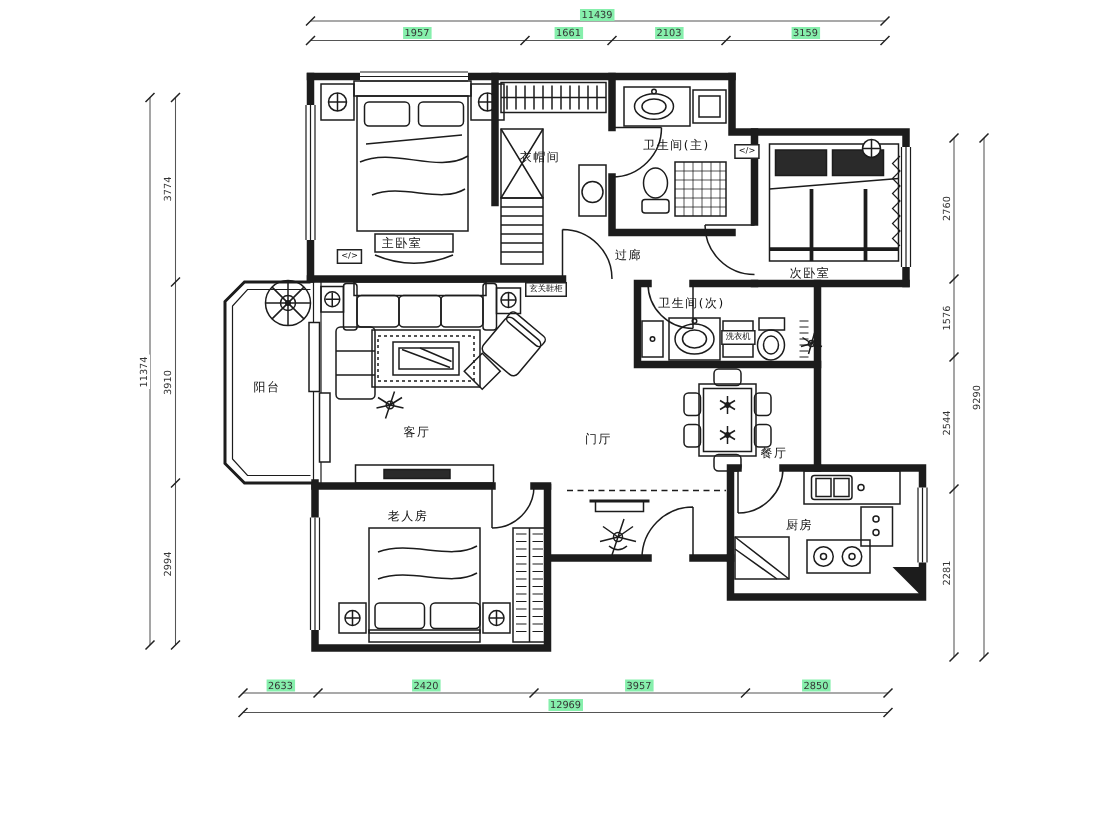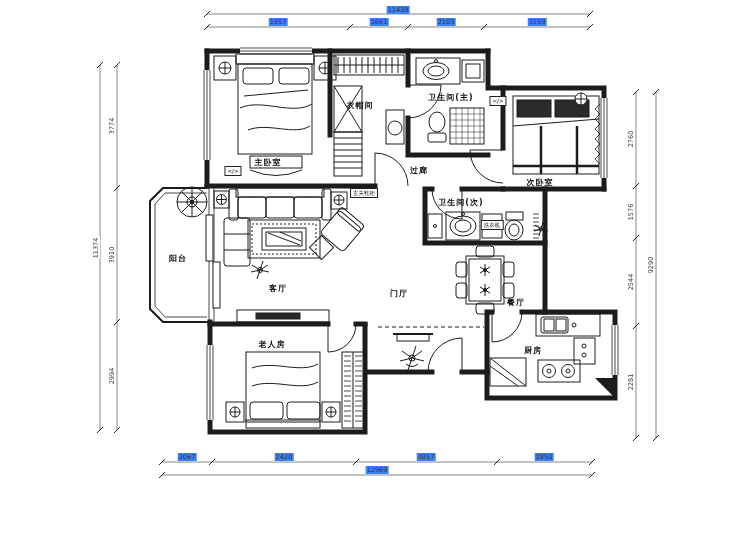--- a/index.html
+++ b/index.html
@@ -1,24 +1,24 @@
 <!DOCTYPE html>
 <html><head>
 <meta charset="utf-8">
 <style>
   html,body{margin:0;padding:0;background:#ffffff;}
   .stage{position:relative;width:740px;height:555px;background:#ffffff;overflow:hidden;
          font-family:"DejaVu Sans",sans-serif;}
   .stage svg{position:absolute;left:0;top:0;}
   .lbl{position:absolute;transform:translate(-50%,-50%);font-size:8px;color:#111;
-       white-space:nowrap;letter-spacing:1px;font-weight:700;}
+       white-space:nowrap;letter-spacing:1px;font-weight:400;}
   .tag{position:absolute;transform:translate(-50%,-50%);font-size:5.5px;color:#111;
        border:1px solid #222;background:#fff;padding:0 2px;line-height:8px;white-space:nowrap;}
   .dim{position:absolute;transform:translate(-50%,-50%);font-size:6.5px;color:#333;
-       white-space:nowrap;background:#3b82f6;padding:0 1px;}
+       white-space:nowrap;background:#86efac;padding:0 1px;}
   .dimv{position:absolute;transform:translate(-50%,-50%) rotate(-90deg);font-size:6.5px;
        color:#333;white-space:nowrap;background:#fff;padding:0 1px;}
 </style>
 </head>
 <body>
 
 <div class="stage">
 
 <svg width="740" height="555" viewBox="0 0 740 555">
 
@@ -276,21 +276,21 @@
 <span class="tag" style="left:492px;top:225px">洗衣机</span>
 <span class="tag" style="left:233px;top:171px">&lt;/&gt;</span>
 <span class="tag" style="left:498px;top:101px">&lt;/&gt;</span>
 
 <span class="dim" style="left:398px;top:10px">11439</span>
 <span class="dim" style="left:278px;top:22px">1957</span>
 <span class="dim" style="left:379px;top:22px">1661</span>
 <span class="dim" style="left:446px;top:22px">2103</span>
 <span class="dim" style="left:537px;top:22px">3159</span>
 
-<span class="dim" style="left:187px;top:457px">2067</span>
+<span class="dim" style="left:187px;top:457px">2633</span>
 <span class="dim" style="left:284px;top:457px">2420</span>
 <span class="dim" style="left:426px;top:457px">3957</span>
 <span class="dim" style="left:544px;top:457px">2850</span>
 <span class="dim" style="left:377px;top:470px">12969</span>
 
 <span class="dimv" style="left:96px;top:248px">11374</span>
 <span class="dimv" style="left:112px;top:126px">3774</span>
 <span class="dimv" style="left:112px;top:255px">3910</span>
 <span class="dimv" style="left:112px;top:376px">2994</span>
 

